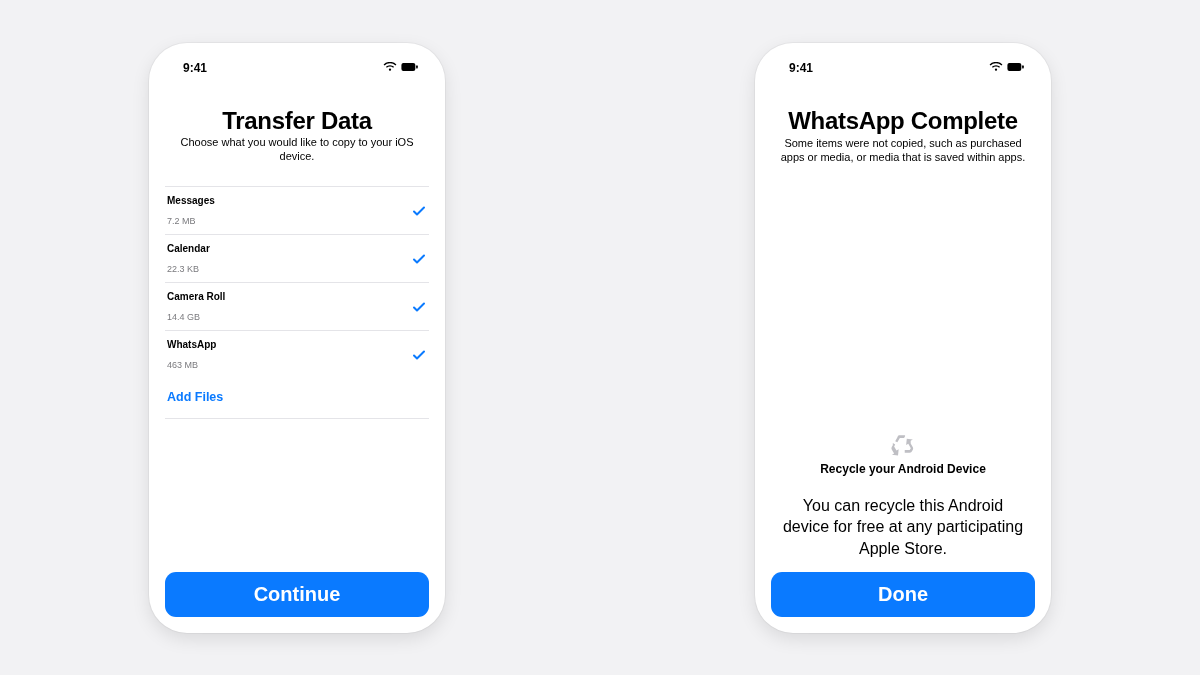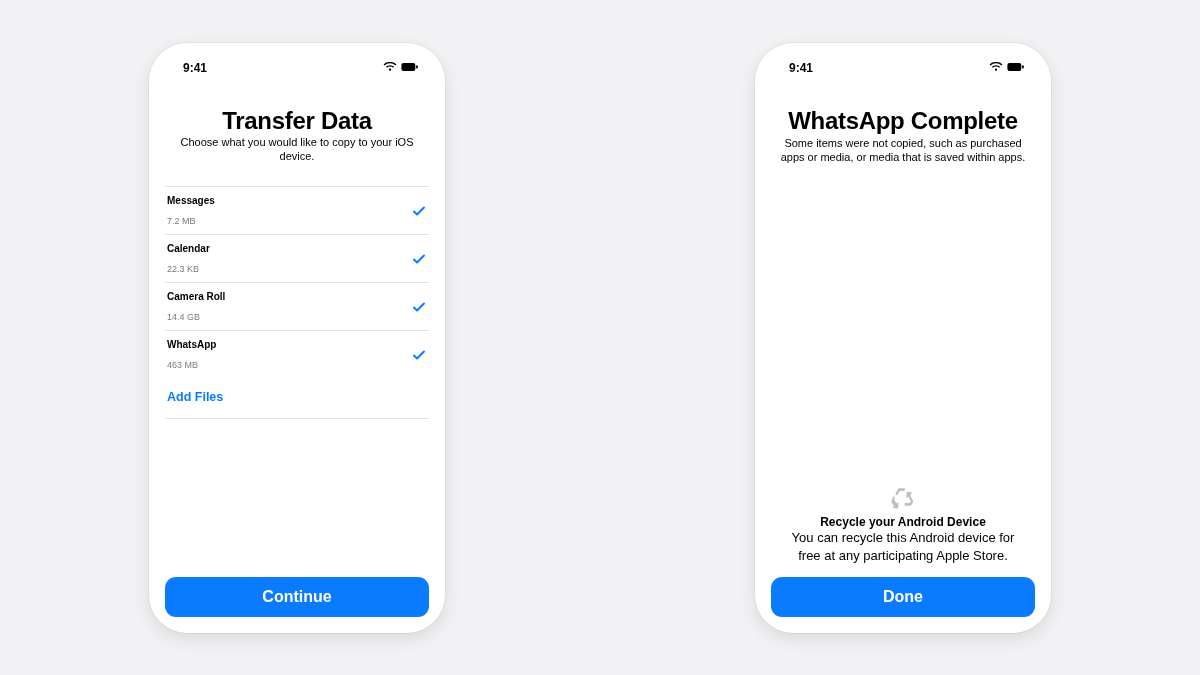--- a/index.html
+++ b/index.html
@@ -57,32 +57,32 @@
     font-weight: 600;
     padding: 12px 2px 14px 2px;
     border-bottom: 1px solid #e4e4e8;
   }
 
   .primary-btn {
     background: #0a7aff;
     color: #fff;
     border-radius: 11px;
     text-align: center;
-    font-size: 16px;
+    font-size: 20px;
     font-weight: 600;
     padding: 11px 0;
     margin-top: 12px;
     cursor: pointer;
   }
 
   .spacer { flex: 1; }
 
   .recycle-block { text-align: center; padding: 0 8px; }
   .recycle-block .rtitle { font-size: 12px; font-weight: 700; margin-top: 3px; }
-  .recycle-block .rtext { font-size: 13px; margin-top: 0; line-height: 1.35; }
+  .recycle-block .rtext { font-size: 16px; margin-top: 19px; line-height: 1.35; }
   .recycle-icon { color: #bfbfc4; display: flex; justify-content: center; }
 </style>
 </head>
 <body>
 
 <div class="phone">
   <div class="status-bar">
     <span>9:41</span>
     <span class="status-icons">
       <span>

